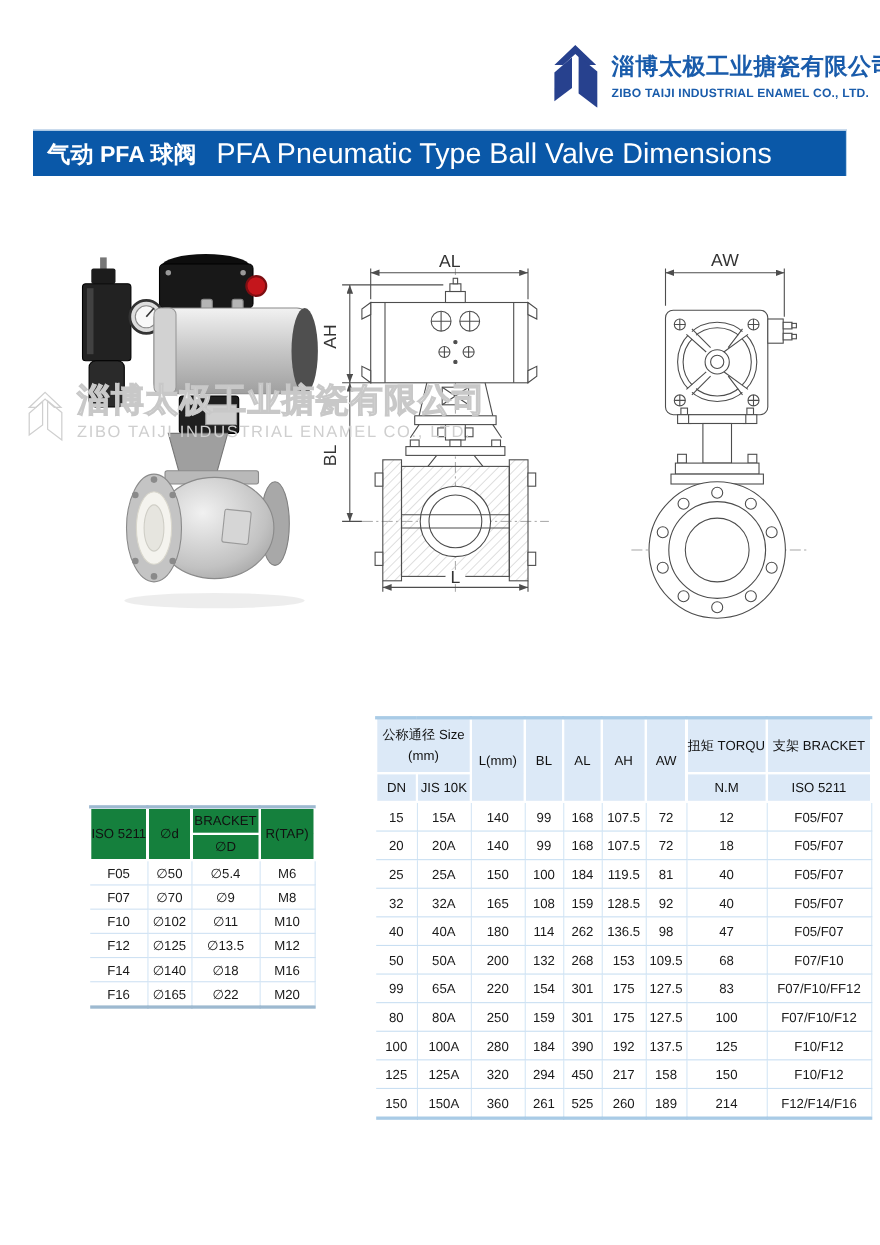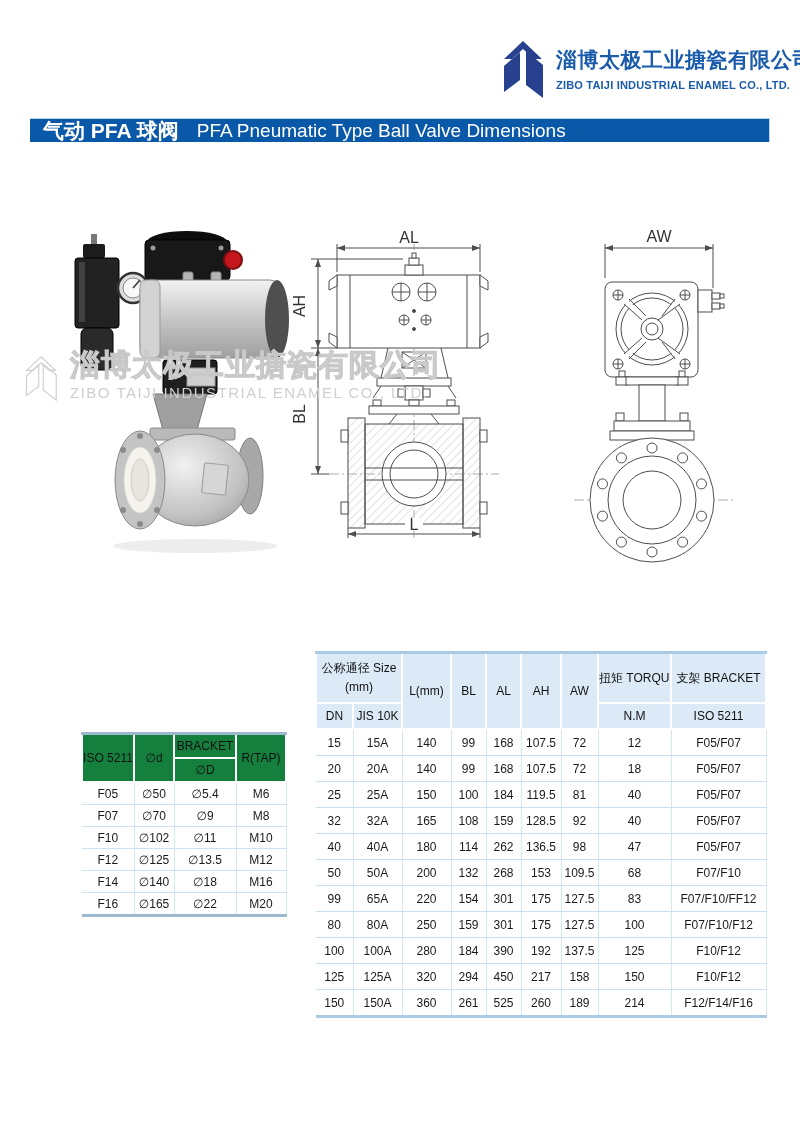--- a/index.html
+++ b/index.html
@@ -4,45 +4,45 @@
 <style>
   html,body{margin:0;padding:0;background:#888;}
   #page{position:relative;width:800px;height:1132px;background:#ffffff;overflow:hidden;
         font-family:"Liberation Sans",sans-serif;color:#1a1a1a;}
   
   #logo{position:absolute;left:498px;top:40px;width:50px;height:58px;}
   #company{position:absolute;left:556px;top:46px;width:230px;}
   .company-cn{font-size:21px;font-weight:700;color:#1a5cab;letter-spacing:.5px;white-space:nowrap;}
   .company-en{font-size:11px;font-weight:700;color:#1a5cab;letter-spacing:.2px;margin-top:5px;white-space:nowrap;}
   
-  #titlebar{position:absolute;left:30px;top:118px;width:740px;height:24px;background:#0a58a8;
+  #titlebar{position:absolute;left:30px;top:118px;width:740px;height:42px;background:#0a58a8;
             border-top:1px solid #bcd4ea;border-right:1px solid #bcd4ea;
             display:flex;align-items:center;padding-left:13px;box-sizing:border-box;}
   .title-cn{font-size:21px;font-weight:700;color:#fff;white-space:nowrap;}
-  .title-en{font-size:19px;font-weight:400;color:#fff;margin-left:18px;white-space:nowrap;}
+  .title-en{font-size:26px;font-weight:400;color:#fff;margin-left:18px;white-space:nowrap;}
   
   #photo{position:absolute;left:45px;top:228px;width:245px;height:330px;}
   #front-view{position:absolute;left:293px;top:228px;width:239px;height:317px;}
   #side-view{position:absolute;left:556px;top:228px;width:217px;height:337px;}
   svg text.dim{font-family:"Liberation Sans",sans-serif;font-size:16px;fill:#333;}
   
   #watermark{position:absolute;left:22px;top:348px;width:420px;pointer-events:none;z-index:5;
              display:flex;gap:10px;align-items:flex-start;user-select:none;}
   .wm-cn{font-size:30px;font-weight:700;letter-spacing:1px;color:#ececec;
          -webkit-text-stroke:1px #c8c8c8;white-space:nowrap;line-height:1.1;}
   .wm-en{font-size:15px;font-weight:400;letter-spacing:1.5px;color:#cfcfcf;white-space:nowrap;margin-top:3px;}
   
   table{border-collapse:collapse;table-layout:fixed;}
   th,td{text-align:center;vertical-align:middle;font-size:12px;font-weight:400;
         padding:0;overflow:hidden;white-space:nowrap;}
   #bracket-table{position:absolute;left:81px;top:732px;width:204px;
                  border-top:3px solid #9db9d0;border-bottom:3px solid #9db9d0;}
   #bracket-table th{background:#15803d;border:2px solid #ffffff;height:22px;color:#111;}
   #bracket-table td{border-right:1px solid #d5e6f5;border-bottom:1px solid #cfe2f3;height:21px;background:#fff;}
-  #dim-table{position:absolute;left:315px;top:651px;width:450px;
+  #dim-table{position:absolute;left:341px;top:651px;width:450px;
              border-top:3px solid #a9cbe6;border-bottom:3px solid #a9cbe6;}
   #dim-table th{background:#dce9f7;border:2px solid #ffffff;color:#111;}
   #dim-table thead tr:first-child th{height:48px;}
   #dim-table thead tr:last-child th{height:24px;}
   #dim-table td{border-right:1px solid #d5e6f5;border-bottom:1px solid #c9dff2;height:25px;background:#fff;}
   .grp-line{line-height:1.6;}
 </style>
 </head>
 <body>
 

